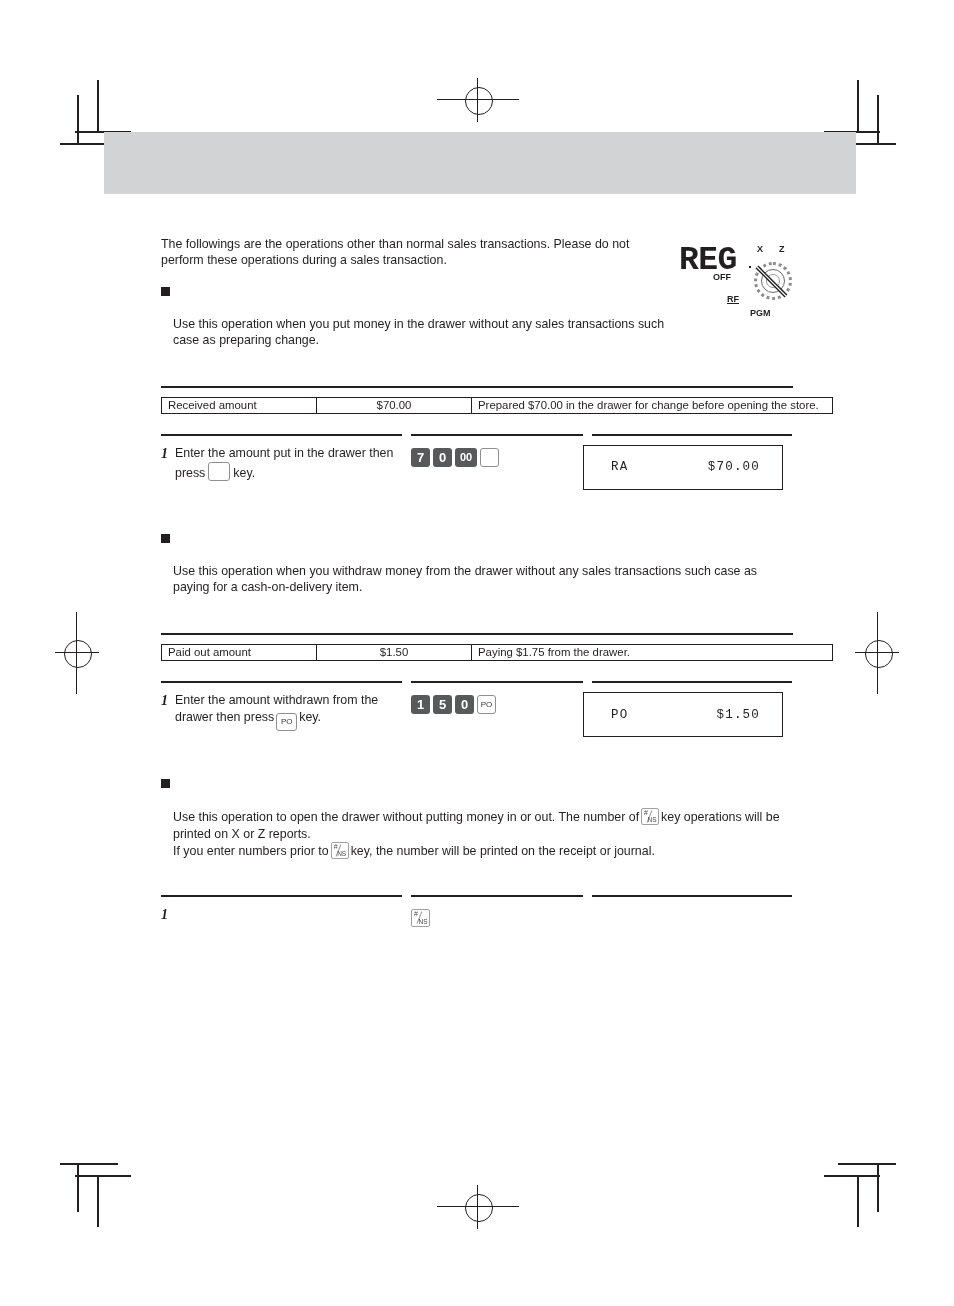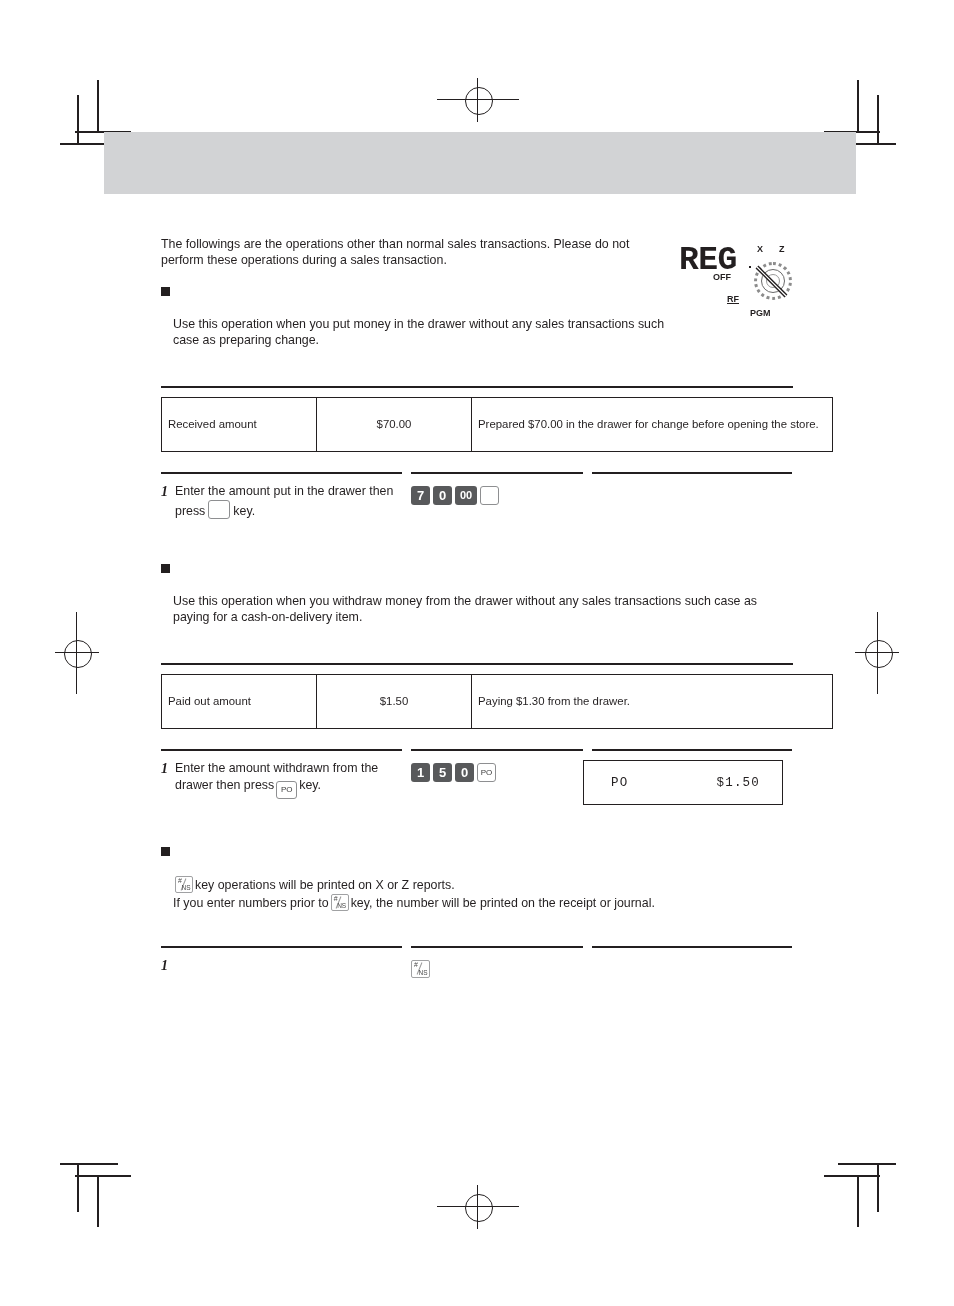--- a/index.html
+++ b/index.html
@@ -130,21 +130,21 @@
     width:632px;
   }
   table.data {
     border-collapse:collapse;
     width:632px;
     table-layout:fixed;
   }
   table.data td {
     border:1px solid #231f20;
     font-size:11.4px;
-    padding:19px 6px;
+    padding:0 6px;
     vertical-align:top;
     line-height:15px;
   }
   td.c1 { width:142px; }
   td.c2 { width:142px; text-align:center; }
   td.c3 { width:348px; }
 
   
   .steps-rules {
     display:flex;
@@ -392,39 +392,45 @@
       </span>
     </div>
     <div class="col-keys">
       <div class="keyrow">
         <span class="key key-dark">7</span>
         <span class="key key-dark">0</span>
         <span class="key key-dark wide">00</span>
         <span class="key key-blank"></span>
       </div>
     </div>
+    <div class="col-disp">
+      <div class="display-box">
+        <span class="disp-left">RA</span>
+        <span class="disp-right">$70.00</span>
+      </div>
+    </div>
   </div>
 
   <div style="height:44px;"></div>
   <div class="sec-head">
     <span class="sq-bullet"></span>
     <span class="sec-title"></span>
   </div>
   <div style="height:8px;"></div>
   <p class="body-text">Use this operation when you withdraw money from the drawer without any sales transactions such case as paying for a cash-on-delivery item.</p>
 
   <div style="height:26px;"></div>
   <div class="rule-full"></div>
   <div style="height:9px;"></div>
   <table class="data">
     <tbody>
         <tr>
       <td class="c1">Paid out amount</td>
       <td class="c2">$1.50</td>
-      <td class="c3">Paying $1.30 from the drawer.</td>
+      <td class="c3">Paying $1.75 from the drawer.</td>
     </tr>
   </tbody>
     </table>
 
   <div style="height:20px;"></div>
   <div class="steps-rules">
     <div class="sr1"></div>
     <div class="sr-gap"></div>
     <div class="sr2"></div>
     <div class="sr-gap"></div>
@@ -454,21 +460,21 @@
     </div>
   </div>
 
   <div style="height:42px;"></div>
   <div class="sec-head">
     <span class="sq-bullet"></span>
     <span class="sec-title"></span>
   </div>
   <div style="height:8px;"></div>
   <p class="body-text">
-    <span class="key-inline key-ns"><span class="ns-h">#</span><span class="ns-slash"></span><span class="ns-n">NS</span></span><span>key operations will be printed on X or Z reports.</span><br>
+    <span>Use this operation to open the drawer without putting money in or out. The number of</span><span class="key-inline key-ns"><span class="ns-h">#</span><span class="ns-slash"></span><span class="ns-n">NS</span></span><span>key operations will be printed on X or Z reports.</span><br>
     <span>If you enter numbers prior to</span><span class="key-inline key-ns"><span class="ns-h">#</span><span class="ns-slash"></span><span class="ns-n">NS</span></span><span>key, the number will be printed on the receipt or journal.</span>
   </p>
 
   <div style="height:23px;"></div>
   <div class="steps-rules">
     <div class="sr1"></div>
     <div class="sr-gap"></div>
     <div class="sr2"></div>
     <div class="sr-gap"></div>
     <div class="sr3"></div>

